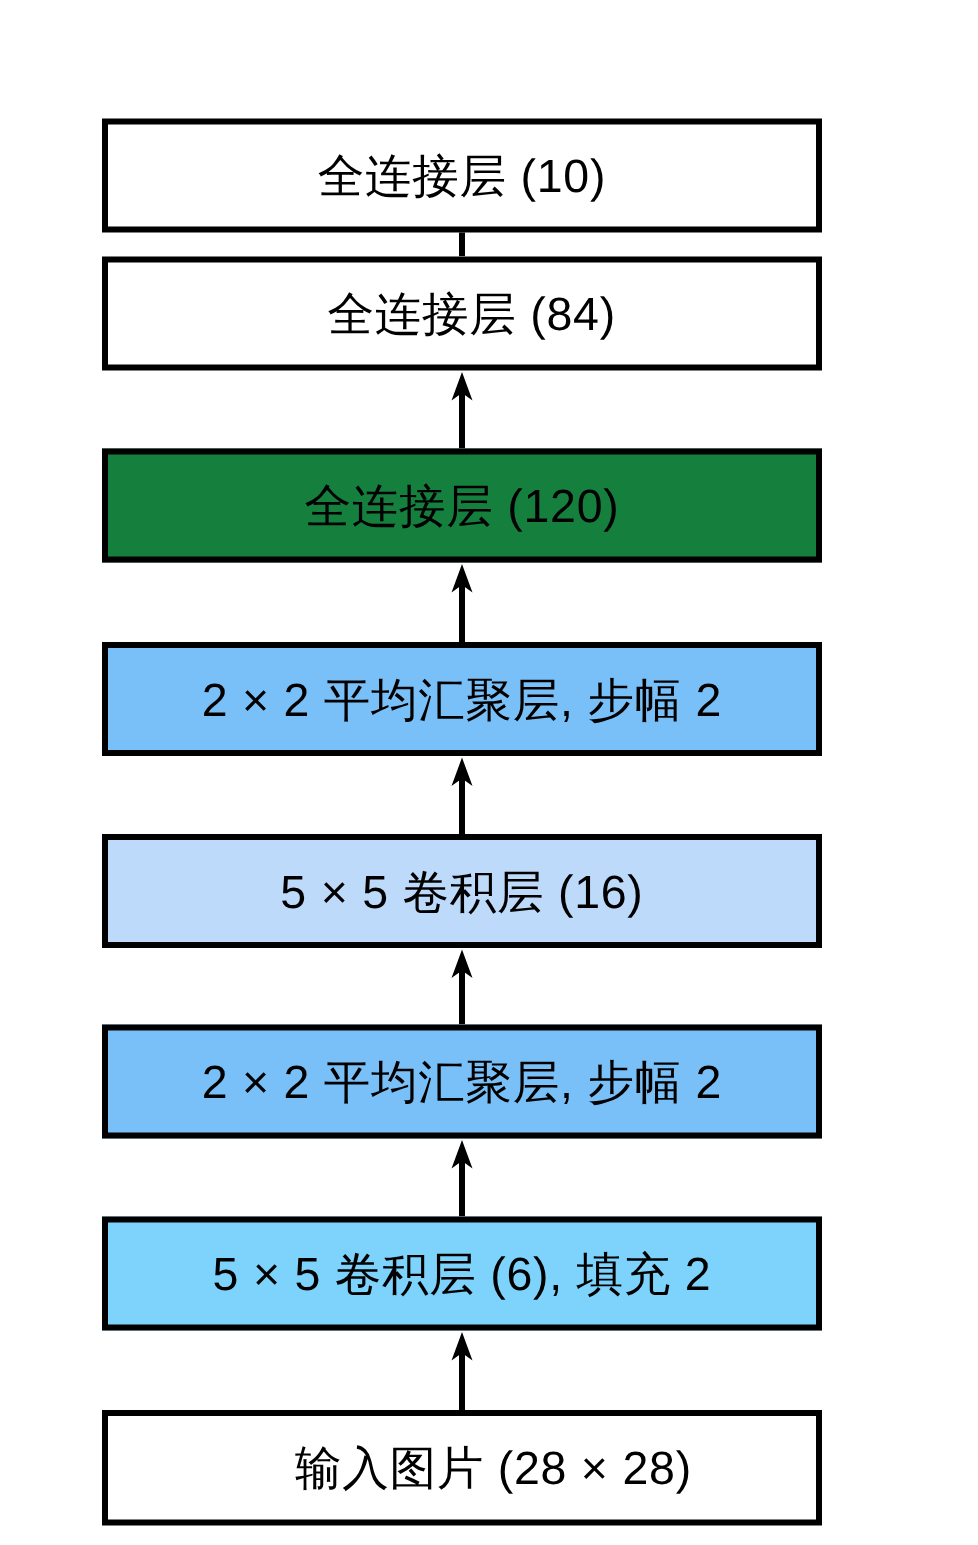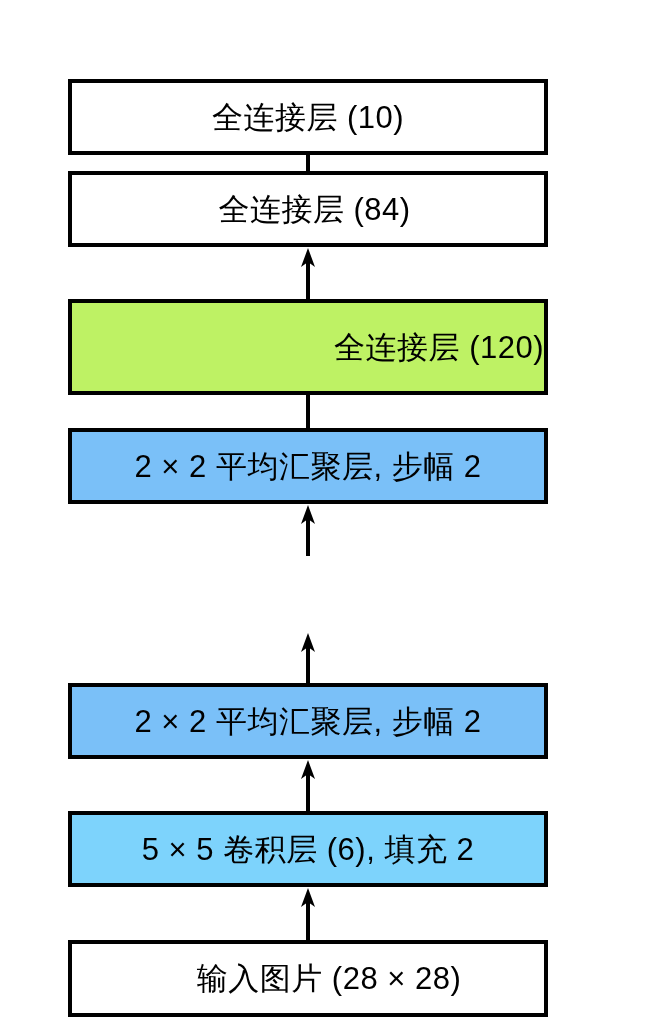--- a/index.html
+++ b/index.html
@@ -100,25 +100,28 @@
         <rect x="9" y="14" width="4" height="38" fill="#000000"></rect>
         <polygon points="11,1 18,20 11,15 4,20" fill="#000000"></polygon>
       </svg>
     </div>
     <div class="layer-box" style="top: 43px; height: 76px; background: rgb(255, 255, 255); border-color: rgb(0, 0, 0); margin-top: 36px;">
       <span class="layer-label">全连接层 (10)</span>
     </div>
     <div class="layer-box" style="top: 171px; height: 76px; background: rgb(255, 255, 255); border-color: rgb(0, 0, 0); padding-left: 13px;">
       <span class="layer-label">全连接层 (84)</span>
     </div>
-    <div class="layer-box" style="top: 299px; height: 96px; background: #bef264; border-color: rgb(0, 0, 0); justify-content: flex-end;">
+    <div class="layer-box" style="top: 299px; height: 76px; background: #15803d; border-color: rgb(0, 0, 0);">
       <span class="layer-label">全连接层 (120)</span>
     </div>
     <div class="layer-box" style="top: 428px; height: 76px; background: rgb(122, 192, 248); border-color: rgb(0, 0, 0);">
       <span class="layer-label">2 × 2 平均汇聚层, 步幅 2</span>
+    </div>
+    <div class="layer-box" style="top: 556px; height: 76px; background: rgb(189, 218, 250); border-color: rgb(0, 0, 0);">
+      <span class="layer-label">5 × 5 卷积层 (16)</span>
     </div>
     <div class="layer-box" style="top: 683px; height: 76px; background: rgb(122, 192, 248); border-color: rgb(0, 0, 0);">
       <span class="layer-label">2 × 2 平均汇聚层, 步幅 2</span>
     </div>
     <div class="layer-box" style="top: 811px; height: 76px; background: #7dd3fc; border-color: rgb(0, 0, 0);">
       <span class="layer-label">5 × 5 卷积层 (6), 填充 2</span>
     </div>
     <div class="layer-box" style="top: 940px; height: 77px; background: rgb(255, 255, 255); border-color: rgb(0, 0, 0); padding-left: 42px;">
       <span class="layer-label">输入图片 (28 × 28)</span>
     </div>

